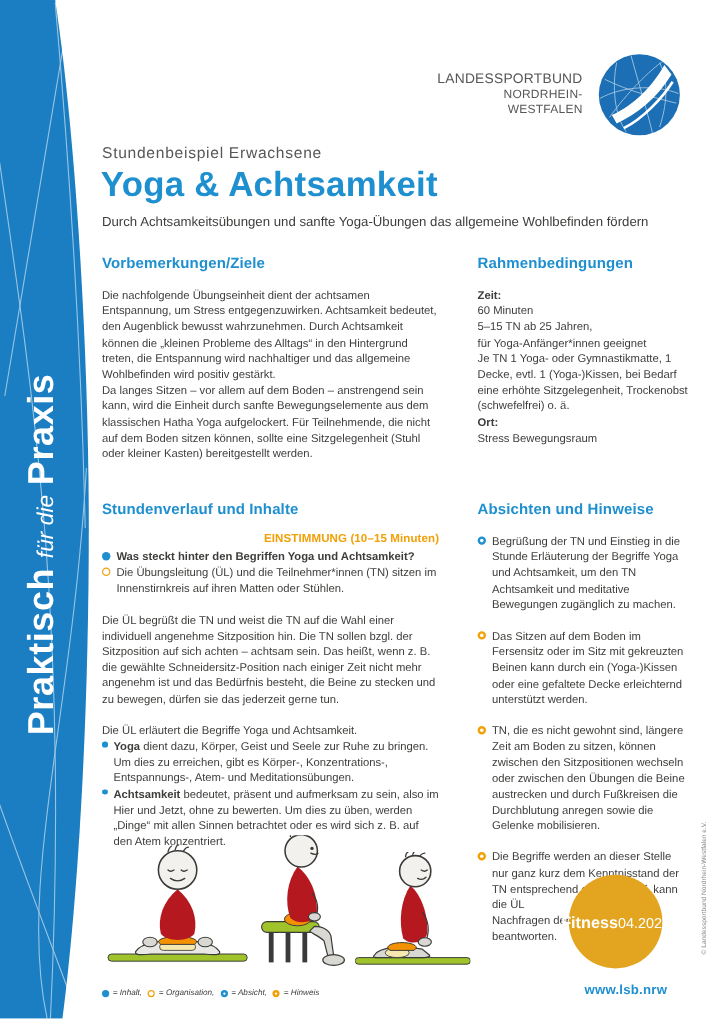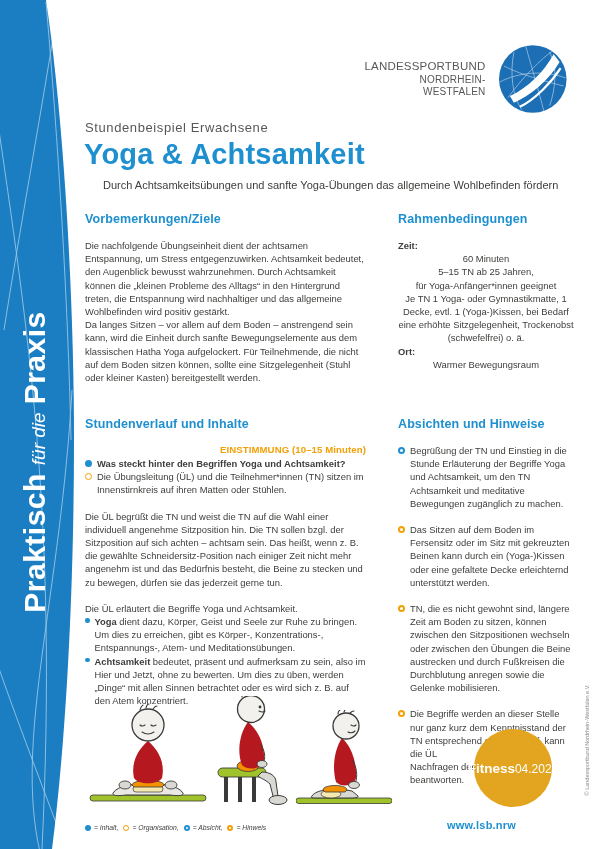--- a/index.html
+++ b/index.html
@@ -16,31 +16,31 @@
 
   
   .logo { position:absolute; left:358px; top:44px; width:210px; display:flex; align-items:center; justify-content:flex-end; gap:13px; }
   .logo-text { text-align:right; color:#575756; line-height:1.25; }
   .logo-text .l1 { font-weight:normal; font-size:11.5px; letter-spacing:.2px; }
   .logo-text .l2 { font-size:10px; letter-spacing:.2px; }
 
   
   .kicker { position:absolute; left:85px; top:120px; font-size:13px; color:#575756; letter-spacing:.6px; }
   .title  { position:absolute; left:84px; top:138px; font-size:29px; font-weight:bold; color:#1e8fcf; letter-spacing:.2px; }
-  .subtitle { position:absolute; left:103px; top:179px; font-size:11px; color:#3d3d3b; width:480px; }
+  .subtitle { position:absolute; left:85px; top:179px; font-size:11px; color:#3d3d3b; width:480px; }
 
   
   .content { position:absolute; left:85px; top:212px; width:479px;
     display:grid; grid-template-columns:281px 176px; column-gap:32px; grid-template-rows:205px auto; }
   h3.sec { color:#1e8fcf; font-size:12.5px; font-weight:bold; margin-bottom:13px; letter-spacing:.1px; }
   .body-t { font-size:9.4px; line-height:13.2px; }
   .para { margin:0; }
 
   .rb-label { font-weight:bold; }
-  .rb-val { white-space:pre-line;text-align:center; }
+  .rb-val { white-space:pre-line; }
 
   .phase { color:#f2a007; font-weight:bold; font-size:9.6px; margin-bottom:2px; letter-spacing:.1px;text-align:right; }
 
   .bullet { display:flex; gap:5px; }
   .bullet .dot { flex:0 0 auto; margin-top:3px; }
   .dot { width:7px; height:7px; border-radius:50%; display:inline-block; }
   .dot-inhalt { background:#1e8fcf; }
   .dot-organisation { border:1.6px solid #f2a007; background:#fff; }
   .dot-absicht { border:2.3px solid #1e8fcf; background:#fff; }
   .dot-hinweis { border:2.5px solid #f2a007; background:#fff; }
@@ -50,21 +50,21 @@
   .narrow { padding-right:60px; display:block; }
 
   
   .fig { position:absolute; }
 
   
   .badge { position:absolute; left:474px; top:729px; width:78px; height:78px; border-radius:50%;
     background:#e3a51f; color:#fff; display:flex; flex-direction:row; align-items:center; justify-content:center; }
   .badge .b1 { font-weight:bold; font-size:13.5px; }
   .badge .b2 { font-size:12px; margin-top:1px; }
-  .website { position:absolute; left:424px; top:819px; width:115px; text-align:center;
+  .website { position:absolute; left:464px; top:819px; width:115px; text-align:center;
     color:#1e8fcf; font-weight:bold; font-size:11px; letter-spacing:.2px; }
   .copyright { position:absolute; left:587px; top:740px; transform:translate(-50%,-50%) rotate(-90deg);
     font-size:5.5px; color:#8a8a88; white-space:nowrap; }
   .legend { position:absolute; left:85px; top:824px; display:flex; align-items:center; gap:5px;
     font-size:6.8px; font-style:italic; color:#3d3d3b; }
   .legend .dot { width:6px; height:6px; }
   .legend .dot-absicht { border-width:2px; }
   .legend .dot-hinweis { border-width:2px; }
   .legend-item { display:flex; align-items:center; gap:3px; }
 </style>
@@ -127,21 +127,21 @@
 
     <div>
       <h3 class="sec">Rahmenbedingungen</h3>
       <div class="body-t">
         <div class="rb-label">Zeit:</div>
         <div class="rb-val">60 Minuten</div>
         <div class="rb-val">5–15 TN ab 25 Jahren,
 für Yoga-Anfänger*innen geeignet</div>
         <div class="rb-val">Je TN 1 Yoga- oder Gymnastikmatte, 1 Decke, evtl. 1 (Yoga-)Kissen, bei Bedarf eine erhöhte Sitzgelegenheit, Trockenobst (schwefelfrei) o. ä.</div>
         <div class="rb-label">Ort:</div>
-        <div class="rb-val">Warmer Bewegungsraum</div>
+        <div class="rb-val">Stress Bewegungsraum</div>
       </div>
     </div>
 
     <div>
       <h3 class="sec">Stundenverlauf und Inhalte</h3>
       <div class="phase">EINSTIMMUNG (10–15 Minuten)</div>
       <div class="body-t">
         <div class="bullet">
           <span class="dot dot-inhalt"></span>
           <span class="b-strong">Was steckt hinter den Begriffen Yoga und Achtsamkeit?</span>

